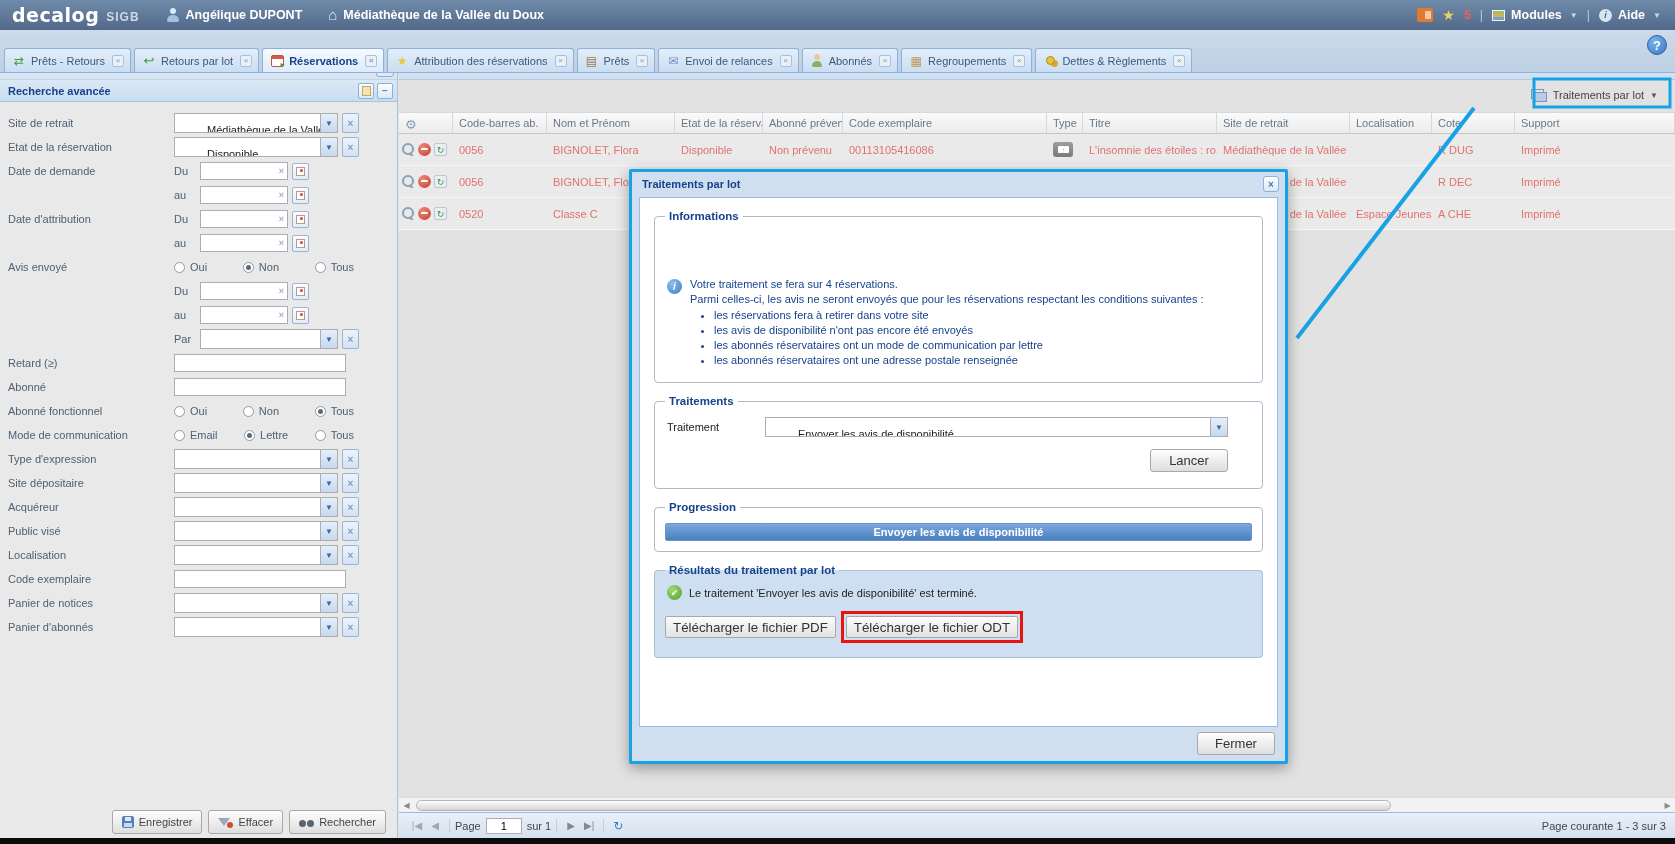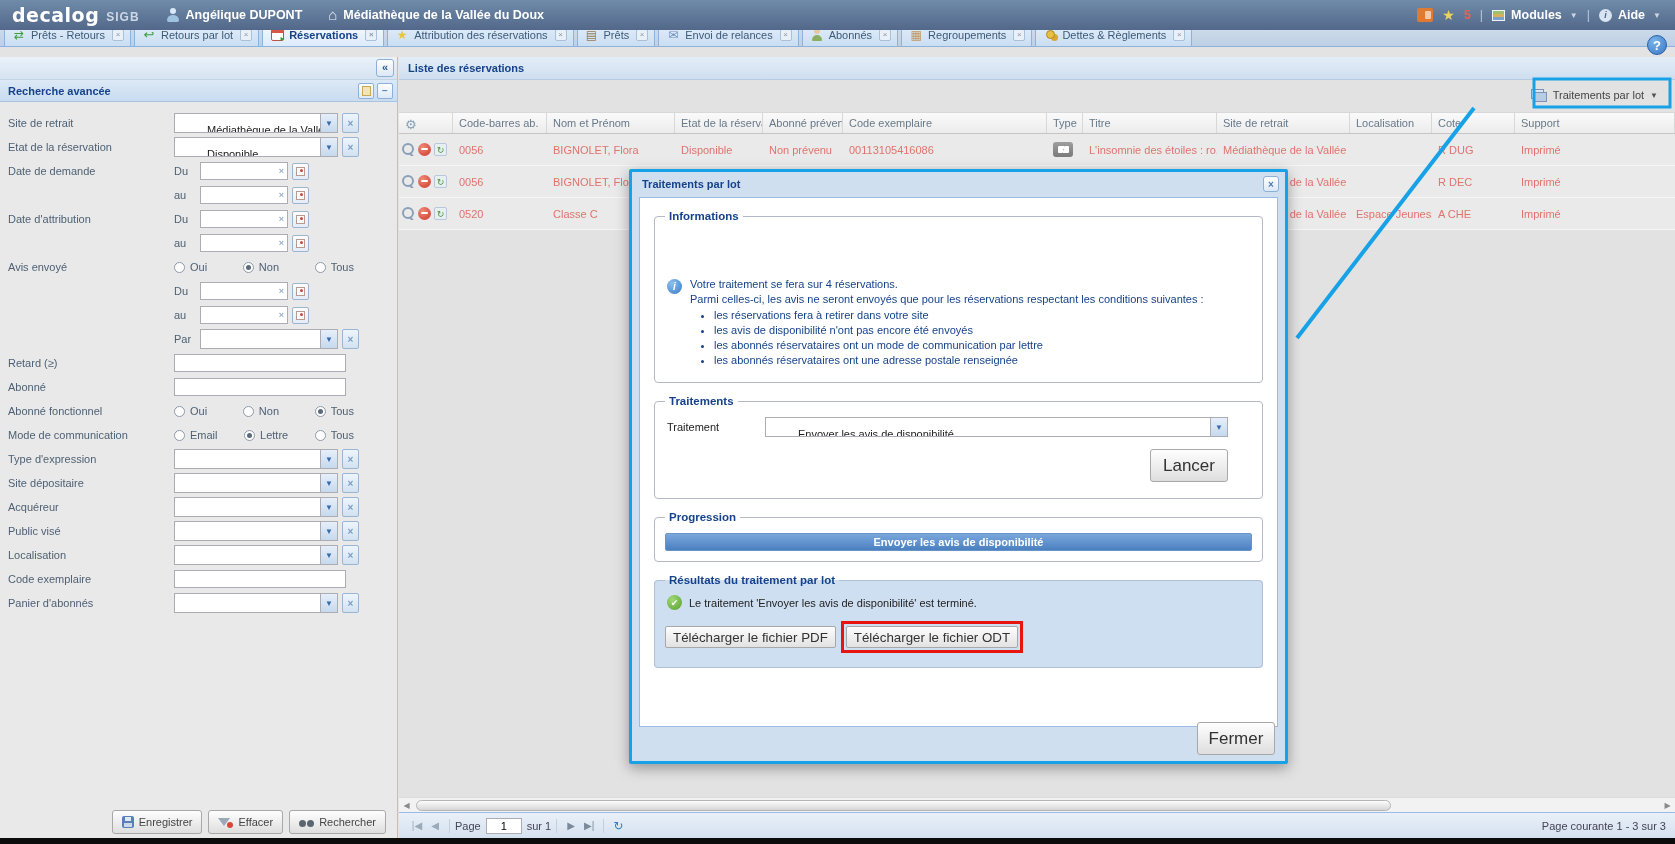--- a/index.html
+++ b/index.html
@@ -22,21 +22,21 @@
   .tb-right { margin-left:auto; display:flex; align-items:center; gap:9px; margin-right:14px; font-weight:bold; font-size:12.5px;}
   .alert-ico { width:16px; height:14px; background:#e07a30; border-radius:2px; position:relative;}
   .alert-ico::after{ content:""; position:absolute; right:2px; top:3px; width:6px; height:8px; background:#f5c9a8; border-radius:1px;}
   .star-ico::before { content:"★"; color:#ecd25e; font-size:14px; }
   .fav-count { color:#e86058; }
   .vsep { color:#b9c7d8; font-weight:normal; }
   .grid-ico { width:13px; height:11px; border:1px solid #f0f4f8; background:linear-gradient(#9ec070 33%, #d8b05a 33% 66%, #7aa0cc 66%); }
   .info-ico-sm { width:13px; height:13px; border-radius:50%; background:#d8e4f0; color:#48688e; font-size:9px; font-weight:bold; display:flex; align-items:center; justify-content:center; font-style:italic;}
   .dd { font-size:8px; color:#ccd6e2; margin-left:2px;}
   
-  .tabbar { position:absolute; top:30px; left:0; right:0; height:17px;
+  .tabbar { position:absolute; top:30px; left:0; right:0; height:43px;
     background:linear-gradient(#ccdaea,#bdd0e4); border-bottom:1px solid #8db2dc;
     display:flex; align-items:flex-end; padding-left:4px; gap:3px; z-index:9;}
   .tab { height:24px; display:flex; align-items:center; gap:5px; padding:0 6px 0 7px;
     background:linear-gradient(#e3eefa,#cadef2); border:1px solid #8db2dc; border-bottom:none;
     border-radius:3px 3px 0 0; color:#3c5a78; white-space:nowrap;}
   .tab.active { background:linear-gradient(#f7fafd,#ddebfb); color:#15428b; font-weight:bold;}
   .tab-x { width:12px; height:12px; margin-left:2px; border:1px solid #a8c0d8; border-radius:2px;
     background:#e9f0f8; color:#8a9aaa; font-size:8px; line-height:10px; text-align:center;}
   .tab-x::before{ content:"×"; }
   .tab-ico { width:14px; height:14px; display:flex; align-items:center; justify-content:center; font-size:12px; flex-shrink:0;}
@@ -168,22 +168,22 @@
   .iico { width:15px; height:15px; border-radius:50%; flex-shrink:0; margin-top:2px;
     background:radial-gradient(circle at 35% 30%, #8cc0ee, #3a7ac4); color:#fff; font-size:10px;
     font-weight:bold; font-style:italic; display:flex; align-items:center; justify-content:center;}
   .iico::before{ content:"i"; }
   .info-row ul { margin:1px 0 2px 24px; }
   .info-row li { line-height:15px; }
   .t-row { display:flex; align-items:center; padding:8px 24px 0 2px;}
   .t-label { width:98px; color:#222;}
   .t-sel { flex:1; height:20px; border:1px solid #abadb3; background:#fff; display:flex;}
   .l-row { display:flex; justify-content:flex-end; padding:12px 24px 6px 0;}
-  .btn-std { min-width:78px; height:33px; border:1px solid #a8a8a8; border-radius:3px;
-    background:linear-gradient(#fefefe,#dedede); color:#333; font-size:17px; display:inline-flex;
+  .btn-std { min-width:78px; height:23px; border:1px solid #a8a8a8; border-radius:3px;
+    background:linear-gradient(#fefefe,#dedede); color:#333; font-size:13px; display:inline-flex;
     align-items:center; justify-content:center; padding:0 8px;}
   .prog-outer { margin-top:8px; height:18px; border:1px solid #6a94c8; border-radius:2px;
     background:linear-gradient(#7ba8dc,#4a80c0); display:flex; align-items:center; justify-content:center;
     color:#fff; font-weight:bold;}
   .fs-res { background:#cfdff2; border-color:#aebfd8;}
   .res-msg { display:flex; align-items:center; gap:7px; padding:7px 0 11px 2px; color:#222;}
   .chk { width:15px; height:15px; border-radius:50%; flex-shrink:0;
     background:radial-gradient(circle at 35% 30%, #a0d878, #55a02c); color:#fff; font-size:9px;
     display:flex; align-items:center; justify-content:center;}
   .chk::before{ content:"✔"; }
@@ -466,20 +466,28 @@
         <div class="sel-text"></div>
         <div class="sel-trig"></div>
       </div>
       <div class="xbtn"></div>
     </div>
     <div class="frow">
       <div class="flabel">Code exemplaire</div>
       <input class="tinput" style="">
     </div>
     <div class="frow">
+      <div class="flabel">Panier de notices</div>
+      <div class="sel">
+        <div class="sel-text"></div>
+        <div class="sel-trig"></div>
+      </div>
+      <div class="xbtn"></div>
+    </div>
+    <div class="frow">
       <div class="flabel">Panier d'abonnés</div>
       <div class="sel">
         <div class="sel-text"></div>
         <div class="sel-trig"></div>
       </div>
       <div class="xbtn"></div>
     </div>
   </div>
   <div class="sb-footer">
     <button class="btn">

